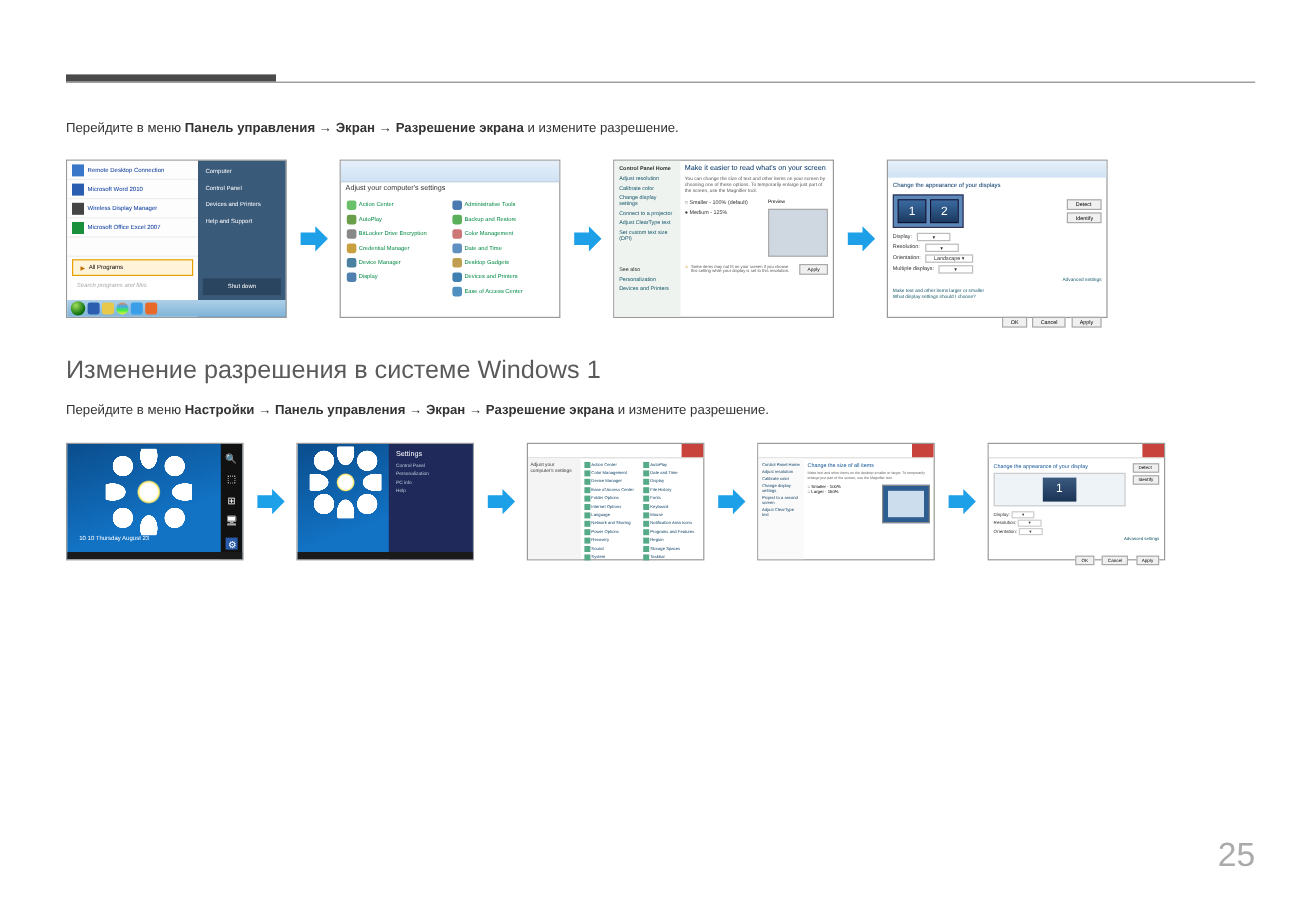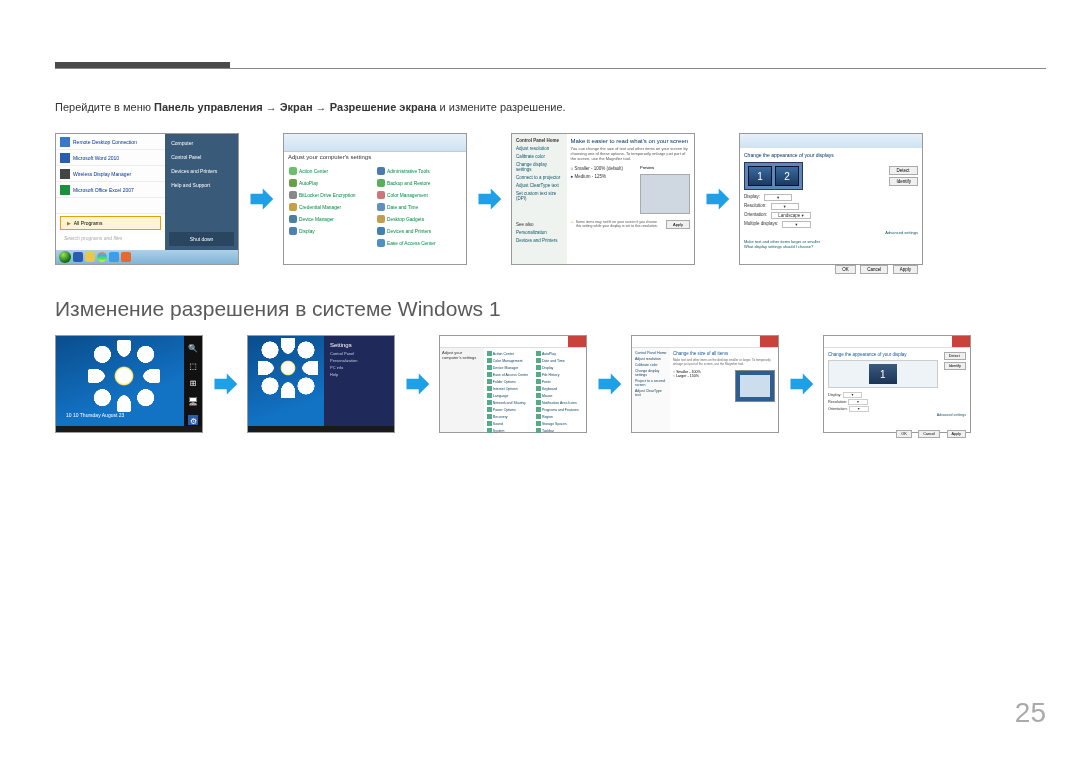--- a/index.html
+++ b/index.html
@@ -322,20 +322,23 @@
           <span class="btn">OK</span>
           <span class="btn">Cancel</span>
           <span class="btn">Apply</span>
         </div>
       </div>
     </div>
   </section>
 
   <section>
     <h2>Изменение разрешения в системе Windows 1</h2>
+    <p class="instruction">
+      <span>Перейдите в меню </span><b>Настройки</b><span> → </span><b>Панель управления</b><span> → </span><b>Экран</b><span> → </span><b>Разрешение экрана</b><span> и измените разрешение.</span>
+    </p>
 
     <div class="flow-row win8-flow">
       <div class="screenshot ss8-desk">
         <div class="ss8-flower"></div>
         <div class="ss8-clockbar">10 10  Thursday August 23</div>
         <div class="ss8-charms">
           <div class="ch">🔍</div>
           <div class="ch">⬚</div>
           <div class="ch">⊞</div>
           <div class="ch">🖥</div>

